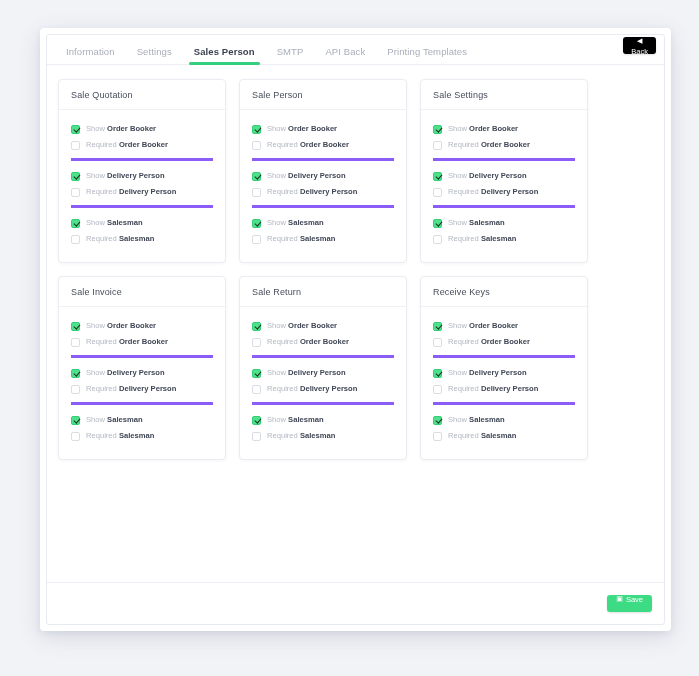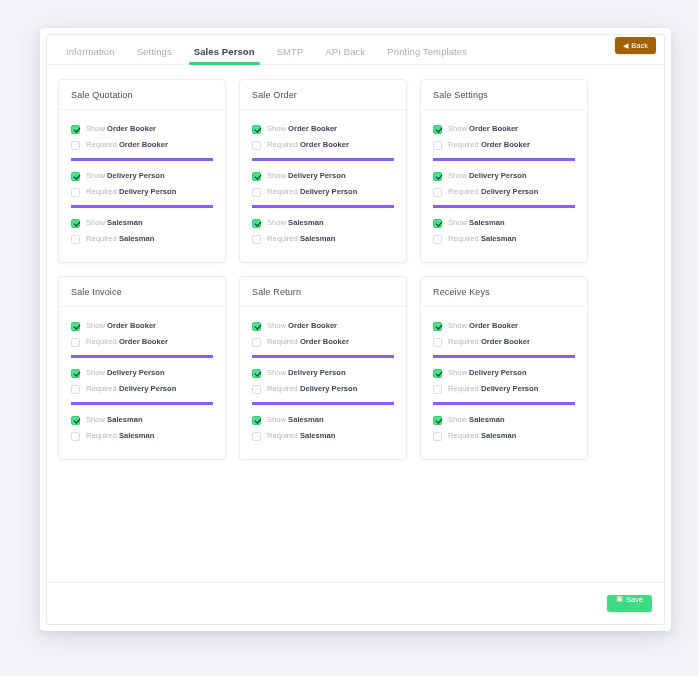--- a/index.html
+++ b/index.html
@@ -71,32 +71,33 @@
     height: 3px;
     background: #35d07f;
     border-radius: 2px;
   }
 
   .back-btn {
     position: absolute;
     right: 8px;
     top: 2px;
     height: 17px;
-    background: #a16207;
+    background: #000000;
     color: #ffffff;
     border: none;
     border-radius: 3px;
     font-size: 7.5px;
     font-family: "Liberation Sans", sans-serif;
     padding: 0 8px;
     display: flex;
     align-items: center;
     gap: 3px;
     cursor: pointer;
     box-shadow: 0 1px 2px rgba(0,0,0,.12);
+    flex-direction: column;
   }
   .back-btn .ico { font-size: 7px; line-height: 1; }
 
   
   .grid-wrap {
     padding: 14px 11px 0 11px;
   }
 
   .grid {
     display: flex;
@@ -264,21 +265,21 @@
                 </div>
                 <div class="cbrow">
                   <span class="box"></span>
                   <span class="cblabel"><span>Required </span><b>Salesman</b></span>
                 </div>
               </div>
             </div>
           </div>
           <div class="card">
             <div class="card-header">
-              <div class="card-title">Sale Order</div>
+              <div class="card-title">Sale Person</div>
             </div>
             <div class="card-body">
               <div class="group">
                 <div class="cbrow">
                   <span class="box on"></span>
                   <span class="cblabel"><span>Show </span><b>Order Booker</b></span>
                 </div>
                 <div class="cbrow">
                   <span class="box"></span>
                   <span class="cblabel"><span>Required </span><b>Order Booker</b></span>

